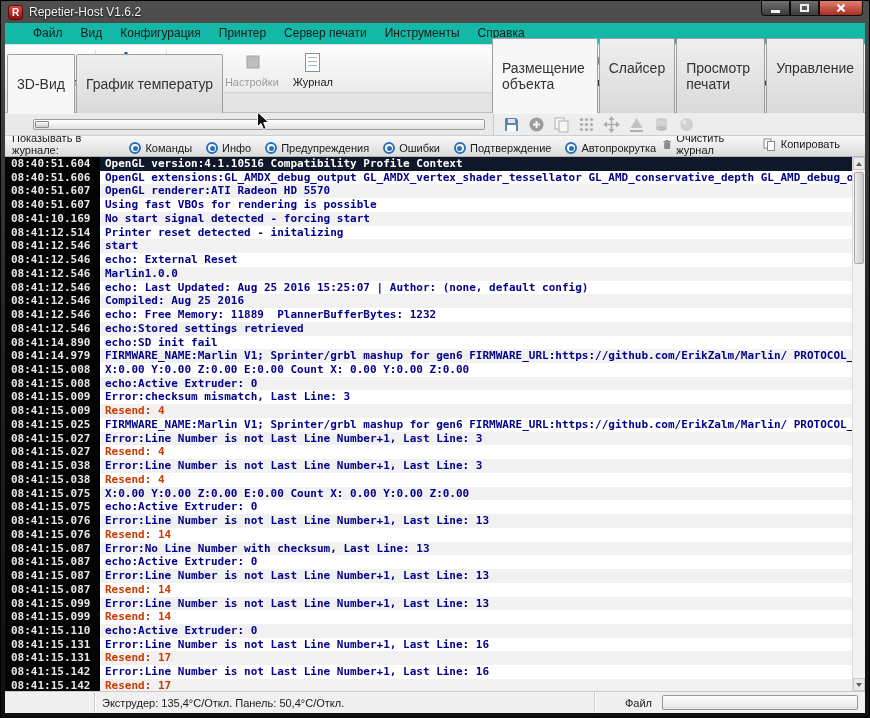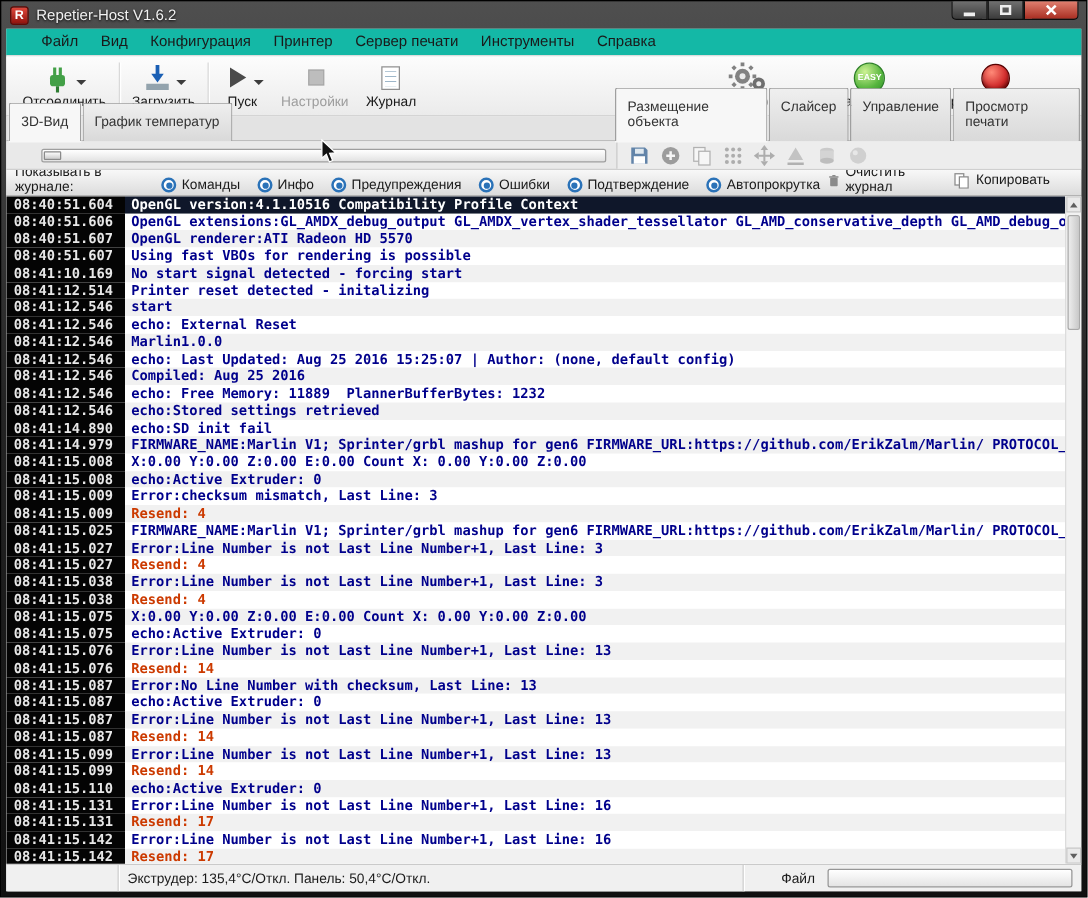--- a/index.html
+++ b/index.html
@@ -42,21 +42,21 @@
      display:flex;align-items:center;justify-content:center;
      background:radial-gradient(circle at 35% 28%,#cdf294,#56b53e 60%,#2f8f2a)}
   .emer-btn{width:23px;height:23px;border-radius:50%;border:1px solid #570000;
      background:radial-gradient(circle at 35% 28%,#ff8a78,#d32f2f 55%,#8e0000 95%);
      box-shadow:inset 0 -2px 3px rgba(0,0,0,.4)}
 
   
   .tabsrow{height:20px;background:#e3e3e3;position:relative;border-bottom:1px solid #bdbdbd;flex:0 0 20px}
   .tabs-left{position:absolute;left:2px;bottom:-1px;display:flex}
   .tabs-right{position:absolute;left:487px;bottom:-1px;display:flex}
-  .tab{padding:9px 9px;font-size:11px;border:1px solid #9f9f9f;border-bottom:none;border-radius:2px 2px 0 0;
+  .tab{padding:21px 9px;font-size:14px;border:1px solid #9f9f9f;border-bottom:none;border-radius:2px 2px 0 0;
      background:linear-gradient(#efefef,#d9d9d9);margin-right:1px;color:#333}
   .tab.active{background:#f7f7f7;z-index:2;box-shadow:0 1px 0 #f7f7f7}
 
   
   .subrow{height:23px;background:#e9e9e9;border-bottom:1px solid #cfcfcf;position:relative;flex:0 0 23px}
   .slider{position:absolute;left:28px;top:6px;width:452px;height:11px;background:linear-gradient(#fff,#e2e2e2);
      border:1px solid #9e9e9e;border-radius:2px}
   .sl-thumb{position:absolute;left:1px;top:1px;width:14px;height:7px;background:linear-gradient(#fbfbfb,#cdcdcd);
      border:1px solid #8a8a8a;border-radius:1px}
   .placebar{position:absolute;left:488px;top:0;right:0;height:22px;display:flex;align-items:center;gap:8px;
@@ -226,22 +226,22 @@
     </div>
 
     <div class="tabsrow">
       <div class="tabs-left">
         <div class="tab active"><span>3D-Вид</span></div>
         <div class="tab"><span>График температур</span></div>
       </div>
       <div class="tabs-right">
         <div class="tab active"><span>Размещение объекта</span></div>
         <div class="tab"><span>Слайсер</span></div>
+        <div class="tab"><span>Просмотр печати</span></div>
         <div class="tab"><span>Управление</span></div>
-        <div class="tab"><span>Просмотр печати</span></div>
       </div>
     </div>
 
     <div class="subrow">
       <div class="slider">
         <div class="sl-thumb"></div>
       </div>
       <div class="placebar">
         <span class="picon en">
           <svg width="17" height="17" viewBox="0 0 17 17">

